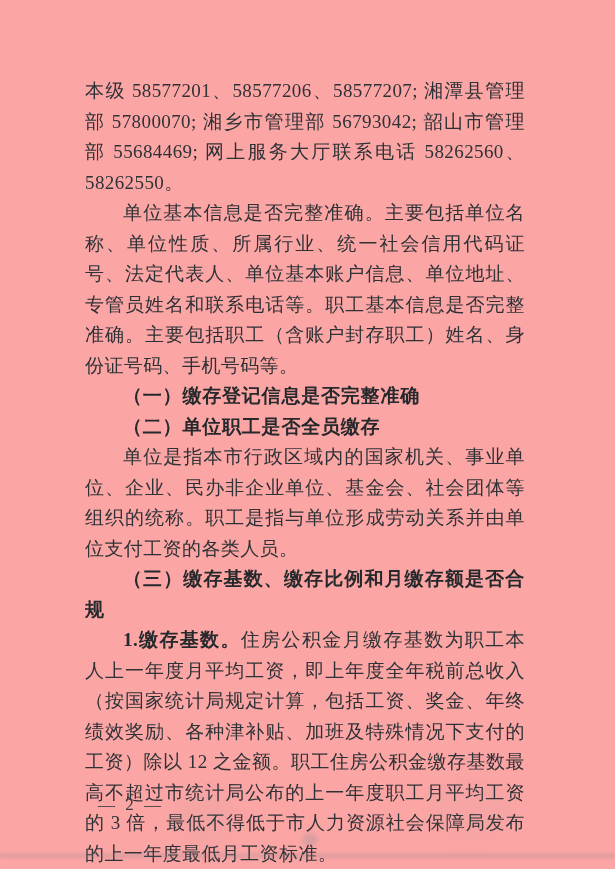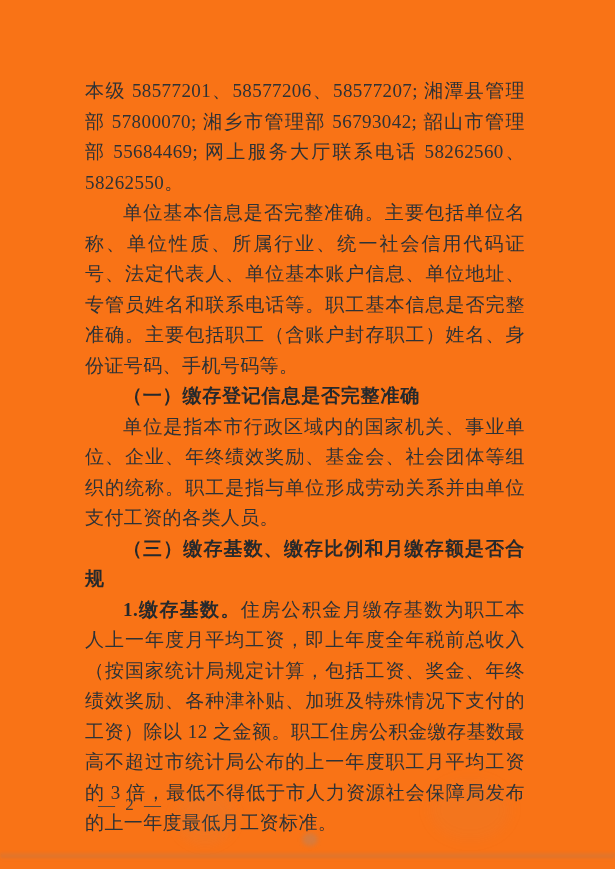--- a/index.html
+++ b/index.html
@@ -10,21 +10,21 @@
     width: 615px;
     height: 869px;
     background: #fdfdfc;
     position: relative;
     overflow: hidden;
     font-family: "Liberation Serif", "DejaVu Serif", serif;
   }
   .scan-page {
     position: absolute;
     inset: 0;
-    background: #f97316;
+    background: #fca5a5;
   }
   .doc-content {
     position: absolute;
     left: 85px;
     top: 76px;
     width: 440px;
     color: #2e3236;
     font-size: 19px;
     line-height: 30.5px;
     letter-spacing: 0.4px;
@@ -103,21 +103,22 @@
 </style>
 </head>
 <body>
 
 <div class="scan-page">
 
   <div class="doc-content">
       <div class="block paragraph">本级 58577201、58577206、58577207; 湘潭县管理部 57800070; 湘乡市管理部 56793042; 韶山市管理部 55684469; 网上服务大厅联系电话 58262560、58262550。</div>
       <div class="block paragraph indent">单位基本信息是否完整准确。主要包括单位名称、单位性质、所属行业、统一社会信用代码证号、法定代表人、单位基本账户信息、单位地址、专管员姓名和联系电话等。职工基本信息是否完整准确。主要包括职工（含账户封存职工）姓名、身份证号码、手机号码等。</div>
       <div class="block heading2">（一）缴存登记信息是否完整准确</div>
-      <div class="block paragraph indent">单位是指本市行政区域内的国家机关、事业单位、企业、年终绩效奖励、基金会、社会团体等组织的统称。职工是指与单位形成劳动关系并由单位支付工资的各类人员。</div>
+      <div class="block heading2">（二）单位职工是否全员缴存</div>
+      <div class="block paragraph indent">单位是指本市行政区域内的国家机关、事业单位、企业、民办非企业单位、基金会、社会团体等组织的统称。职工是指与单位形成劳动关系并由单位支付工资的各类人员。</div>
       <div class="block heading2">（三）缴存基数、缴存比例和月缴存额是否合规</div>
       <div class="block paragraph indent"><span class="lead">1.缴存基数。</span>住房公积金月缴存基数为职工本人上一年度月平均工资，即上年度全年税前总收入（按国家统计局规定计算，包括工资、奖金、年终绩效奖励、各种津补贴、加班及特殊情况下支付的工资）除以 12 之金额。职工住房公积金缴存基数最高不超过市统计局公布的上一年度职工月平均工资的 3 倍，最低不得低于市人力资源社会保障局发布的上一年度最低月工资标准。</div>
     </div>
 
   <div class="page-footer">— 2 —</div>
 
   <div class="smudge smudge-ghost-1"></div>
   <div class="smudge smudge-ghost-2"></div>
   <div class="smudge smudge-dot"></div>
   <div class="scan-bottom-shadow"></div>

